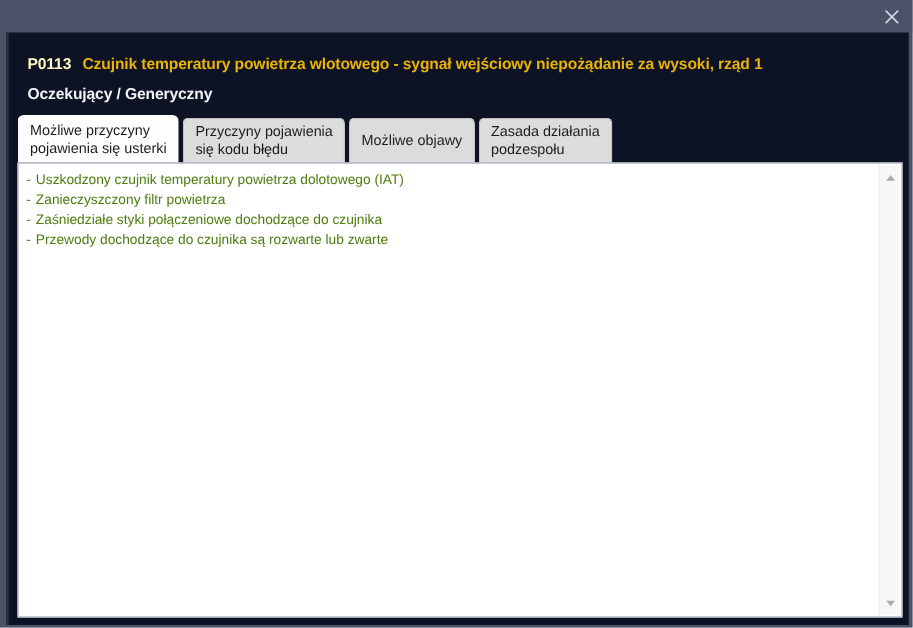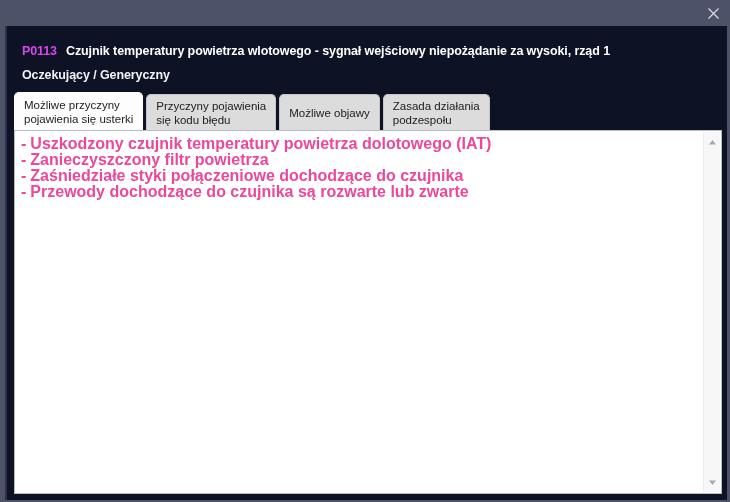--- a/index.html
+++ b/index.html
@@ -64,25 +64,25 @@
   #code-line {
     position: absolute;
     left: 15px; top: 18px;
     white-space: nowrap;
     font-size: 12.5px;
     font-weight: bold;
     color: #ffffff;
     letter-spacing: -0.1px;
   }
   #dtc-code {
-    color: #d946ef;
+    color: #fef9c3;
     margin-right: 9px;
     font-weight: bold;
   }
-  #dtc-desc { color: #ffffff; }
+  #dtc-desc { color: #eab308; }
   #status-line {
     position: absolute;
     left: 15px; top: 42px;
     font-size: 12.5px;
     font-weight: bold;
     color: #f2f3f7;
     white-space: nowrap;
     letter-spacing: -0.1px;
     text-align: right;
   }
@@ -132,25 +132,24 @@
     border: 1px solid #b8bcc8;
     box-sizing: border-box;
     overflow: hidden;
   }
   #content-list {
     position: absolute;
     left: 6px; top: 5px;
     right: 20px;
   }
   .cause-row {
-    font-size: 16px;
-    color: #ec4899;
+    font-size: 11px;
+    color: #4d7c0f;
     line-height: 16px;
     white-space: nowrap;
-    font-weight: bold;
   }
   .bullet-dash { margin-right: 4px; }
 
   
   #vscroll {
     position: absolute;
     right: 1px; top: 1px;
     width: 17px;
     bottom: 1px;
     background: #f7f7f7;

